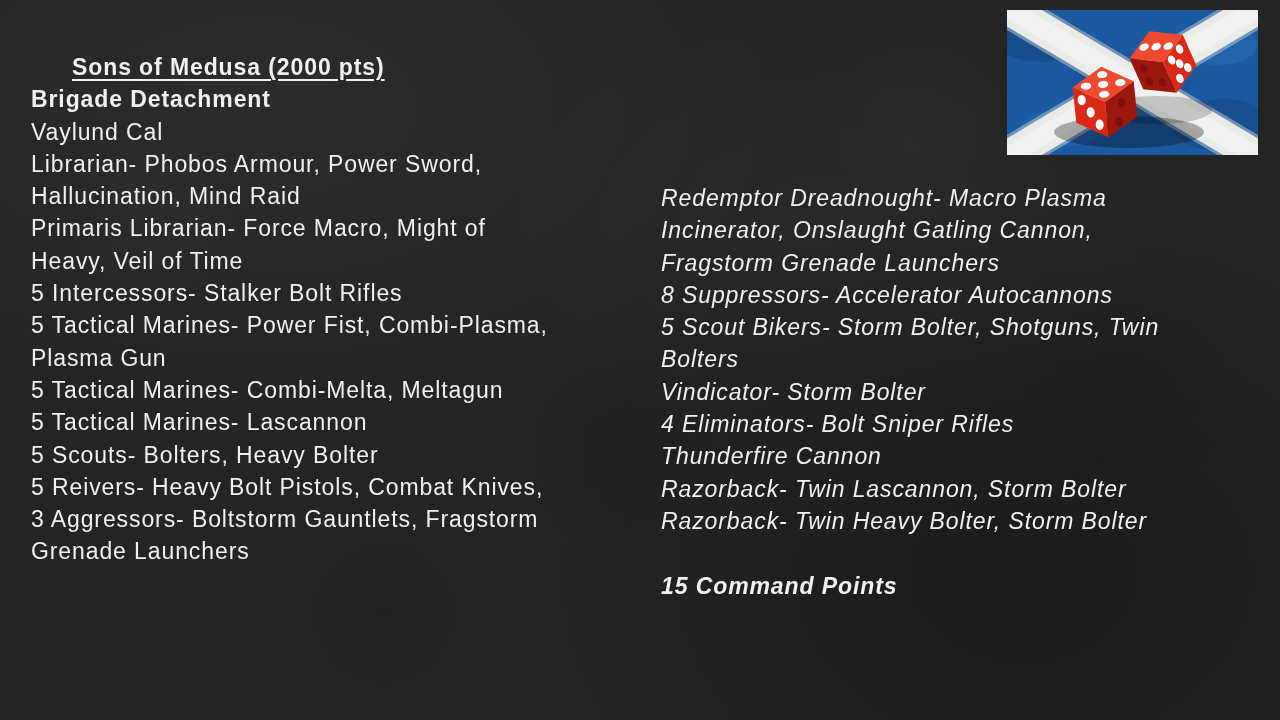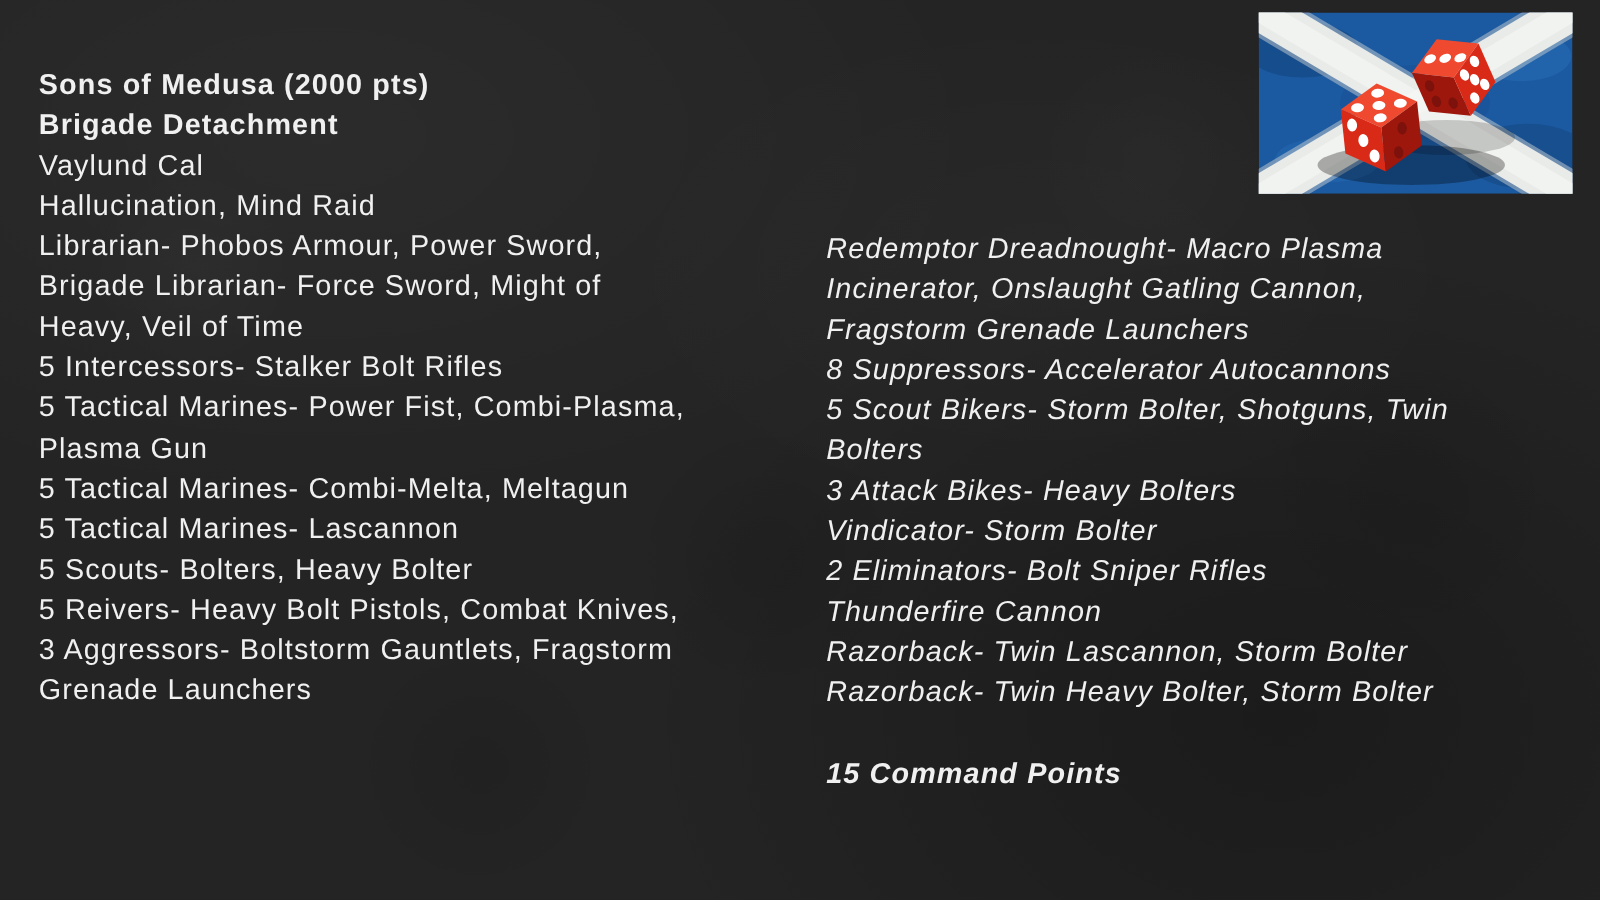--- a/index.html
+++ b/index.html
@@ -41,61 +41,60 @@
     position:absolute;
     color:var(--text);
     font-size:23px;
     letter-spacing:0.9px;
     font-weight:400;
   }
   .col-left{left:31px;top:51px;width:610px;}
   .col-right{left:661px;top:182px;width:600px;font-style:italic;}
   .line{height:32.3px;line-height:32.3px;white-space:nowrap;}
   .line.bold{font-weight:700;}
-  .line.underline span{text-decoration-thickness:2px;text-underline-offset:4px;}
+  .line.underline span{text-decoration:underline;text-decoration-thickness:2px;text-underline-offset:4px;margin-left:41px;}
   .line.spacer{height:32.3px;}
   .flag-image{
     position:absolute;left:1007px;top:10px;width:251px;height:145px;
     display:block;
   }
 </style>
 </head>
 <body>
 
 <div class="slide">
 
   <div class="col col-left">
     <div class="line bold underline"><span>Sons of Medusa (2000 pts)</span></div>
     <div class="line bold">Brigade Detachment</div>
     <div class="line">Vaylund Cal</div>
+    <div class="line">Librarian- Phobos Armour, Power Sword,</div>
     <div class="line">Hallucination, Mind Raid</div>
-    <div class="line">Librarian- Phobos Armour, Power Sword,</div>
-    <div class="line">Brigade Librarian- Force Sword, Might of</div>
+    <div class="line">Primaris Librarian- Force Macro, Might of</div>
     <div class="line">Heavy, Veil of Time</div>
     <div class="line">5 Intercessors- Stalker Bolt Rifles</div>
     <div class="line">5 Tactical Marines- Power Fist, Combi-Plasma,</div>
     <div class="line">Plasma Gun</div>
     <div class="line">5 Tactical Marines- Combi-Melta, Meltagun</div>
     <div class="line">5 Tactical Marines- Lascannon</div>
     <div class="line">5 Scouts- Bolters, Heavy Bolter</div>
     <div class="line">5 Reivers- Heavy Bolt Pistols, Combat Knives,</div>
     <div class="line">3 Aggressors- Boltstorm Gauntlets, Fragstorm</div>
     <div class="line">Grenade Launchers</div>
   </div>
 
   <div class="col col-right">
     <div class="line">Redemptor Dreadnought- Macro Plasma</div>
     <div class="line">Incinerator, Onslaught Gatling Cannon,</div>
     <div class="line">Fragstorm Grenade Launchers</div>
     <div class="line">8 Suppressors- Accelerator Autocannons</div>
     <div class="line">5 Scout Bikers- Storm Bolter, Shotguns, Twin</div>
     <div class="line">Bolters</div>
-    <div class="line">3 Attack Bikes- Heavy Bolters</div>
     <div class="line">Vindicator- Storm Bolter</div>
-    <div class="line">2 Eliminators- Bolt Sniper Rifles</div>
+    <div class="line">4 Eliminators- Bolt Sniper Rifles</div>
     <div class="line">Thunderfire Cannon</div>
     <div class="line">Razorback- Twin Lascannon, Storm Bolter</div>
     <div class="line">Razorback- Twin Heavy Bolter, Storm Bolter</div>
     <div class="line spacer"></div>
     <div class="line bold">15 Command Points</div>
   </div>
 
   <svg class="flag-image" viewBox="0 0 251 145" aria-hidden="true">
 
     <rect x="0" y="0" width="251" height="145" fill="#1b5aa0"></rect>

